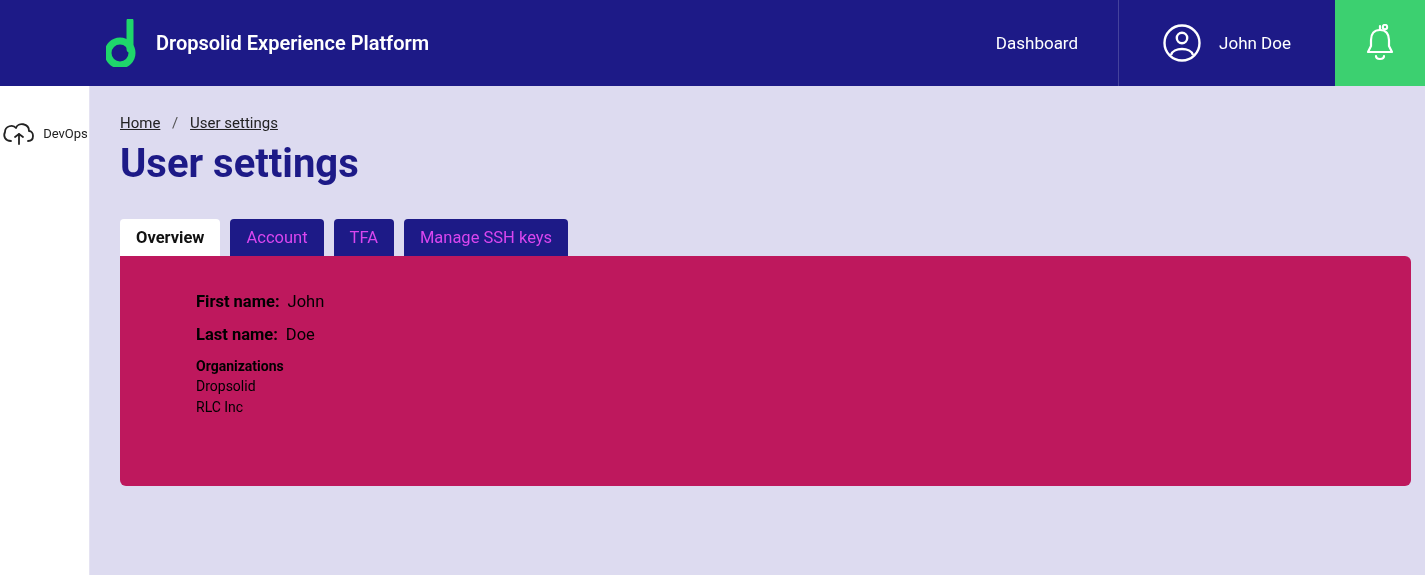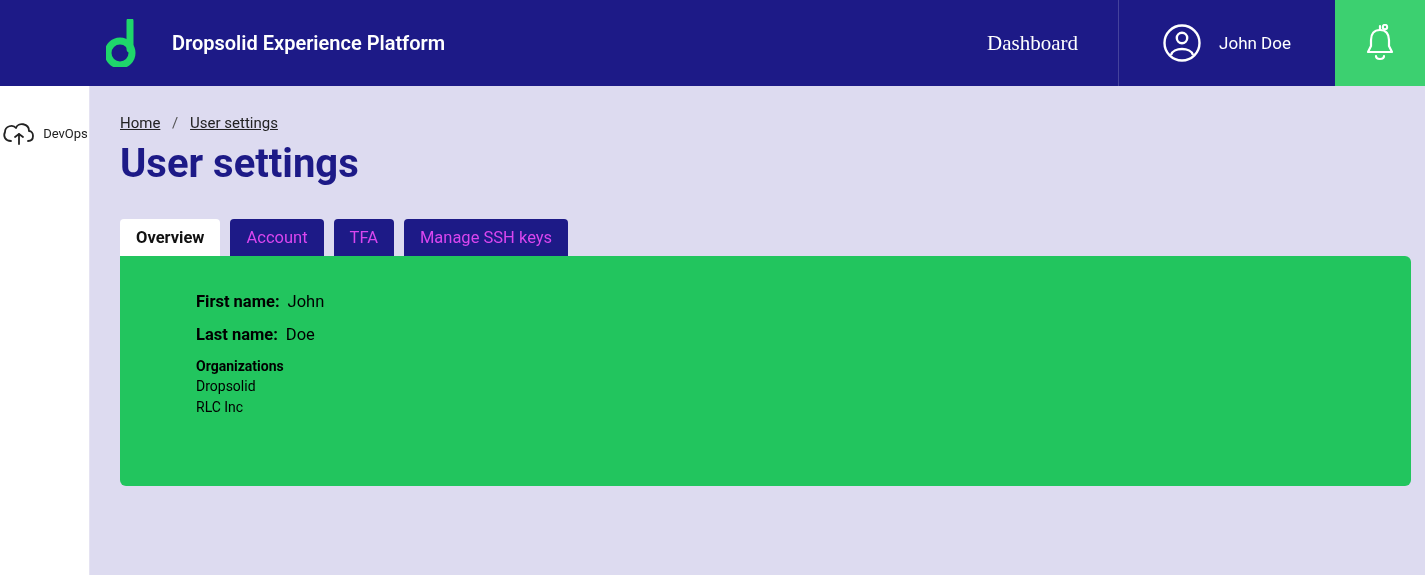--- a/index.html
+++ b/index.html
@@ -19,32 +19,31 @@
   }
   .header-left {
     display: flex;
     align-items: center;
     padding-left: 106px;
     flex: 1;
   }
   .logo-wrap {
     display: flex;
     align-items: center;
-    gap: 32px;
+    gap: 16px;
   }
   .logo-icon svg { display: block; }
   .platform-name {
     font-size: 20px;
     font-weight: 600;
     color: #fff;
   }
   .header-dashboard {
     padding: 0 40px 0 0;
-    font-size: 21px;
-    font-family: Liberation Serif, serif;
+    font-size: 17px;
   }
   .header-user {
     display: flex;
     align-items: center;
     gap: 18px;
     padding: 0 44px;
     height: 100%;
     border-left: 1px solid rgba(255,255,255,0.18);
   }
   .user-avatar svg { display:block; }
@@ -121,21 +120,21 @@
     color: #d946ef;
     cursor: pointer;
   }
   .tab.active {
     background: #fff;
     color: #111;
     font-weight: 700;
   }
 
   .panel {
-    background: #22c55e;
+    background: #be185d;
     border-radius: 0 6px 6px 6px;
     padding: 36px 76px 48px 76px;
     min-height: 230px;
   }
   .field-row {
     display: flex;
     margin-bottom: 14px;
     font-size: 16.5px;
   }
   .field-label {

